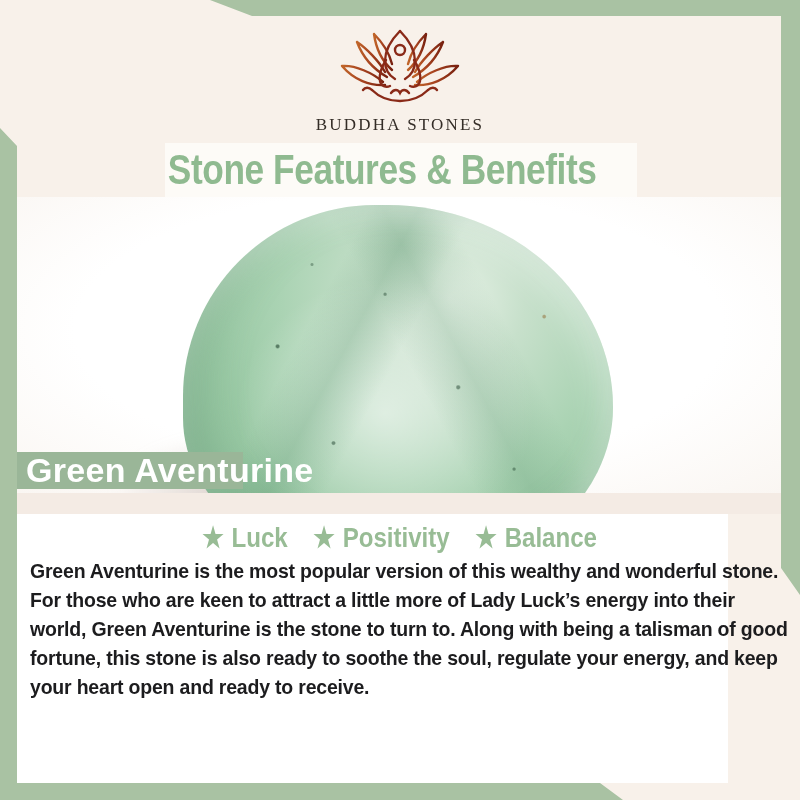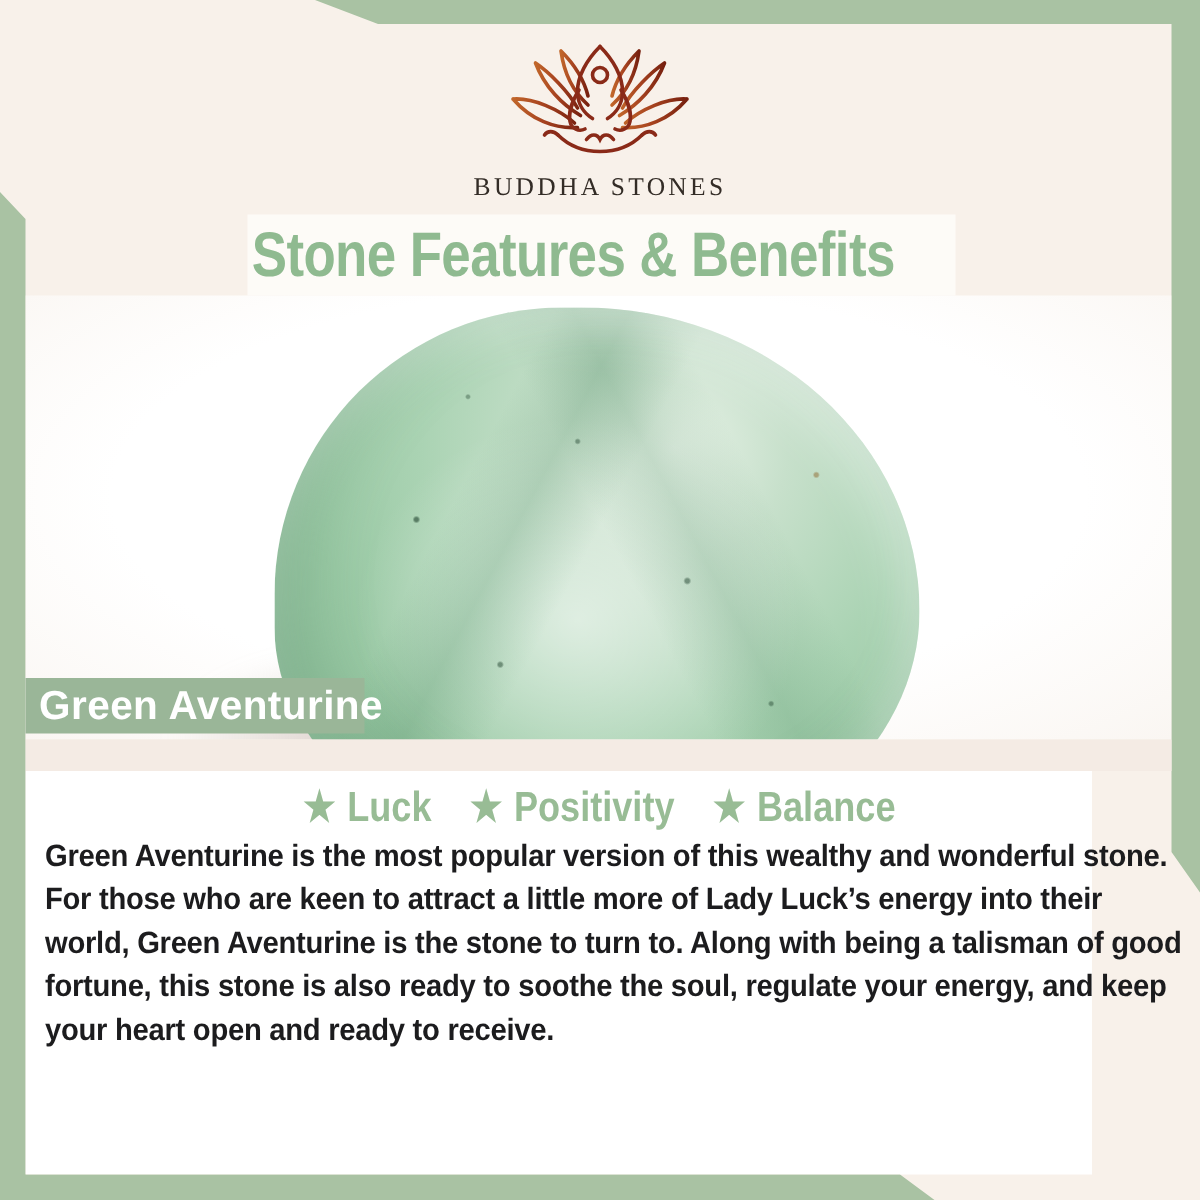--- a/index.html
+++ b/index.html
@@ -54,21 +54,21 @@
       radial-gradient(circle at 84% 30%, rgba(140,100,40,.5) 0 1.2px, transparent 2.4px),
       linear-gradient(118deg, transparent 30%, rgba(104,158,122,.30) 38%, transparent 47%),
       linear-gradient(62deg, transparent 54%, rgba(104,158,122,.26) 63%, transparent 73%),
       radial-gradient(ellipse at 47% 56%, rgba(255,255,255,.55) 0%, rgba(255,255,255,0) 46%),
       radial-gradient(ellipse at 62% 25%, #e7f2e7 0%, #c7e0cb 20%, #aad3b3 45%, #98c8a3 65%, #89bc96 85%, #7fb28d 100%);
     box-shadow: inset 20px -16px 44px rgba(104,148,118,.32),
                 inset -10px 12px 32px rgba(255,255,255,.45);
   }
   .name-band {
     position:absolute; left:0; top:452px; width:243px; height:37px;
-    background:#9ab698; color:#ffffff; font-weight:bold; font-size:27px;
+    background:#9ab698; color:#ffffff; font-weight:bold; font-size:34px;
     line-height:37px; padding-left:26px; box-sizing:border-box;
     letter-spacing:0.3px; white-space:nowrap;
   }
   .divider-strip {
     position:absolute; left:17px; top:493px; width:783px; height:21px;
     background:#f4ebe4;
   }
   .white-section {
     position:absolute; left:17px; top:514px; width:711px; height:269px;
     background:#ffffff;

